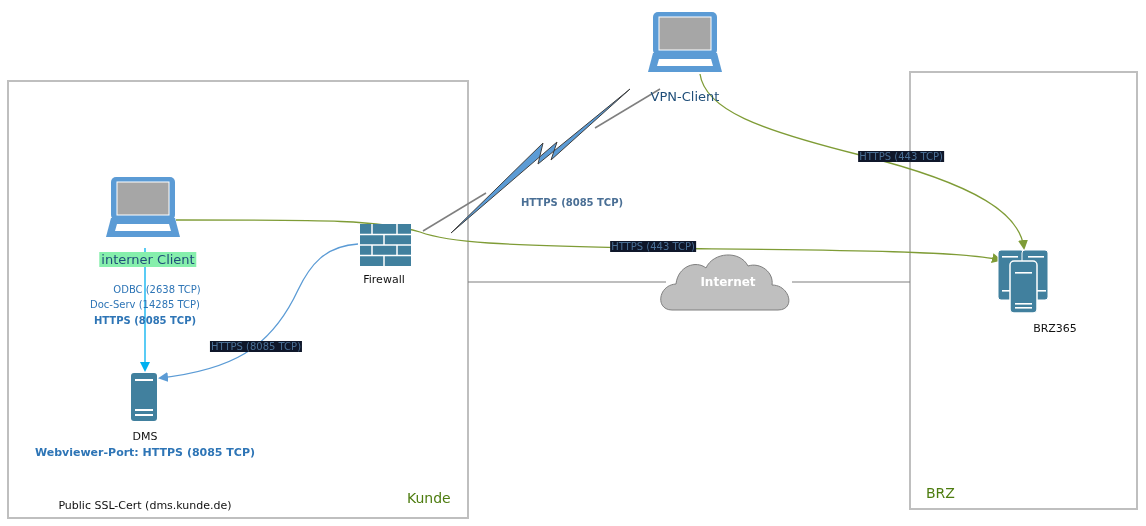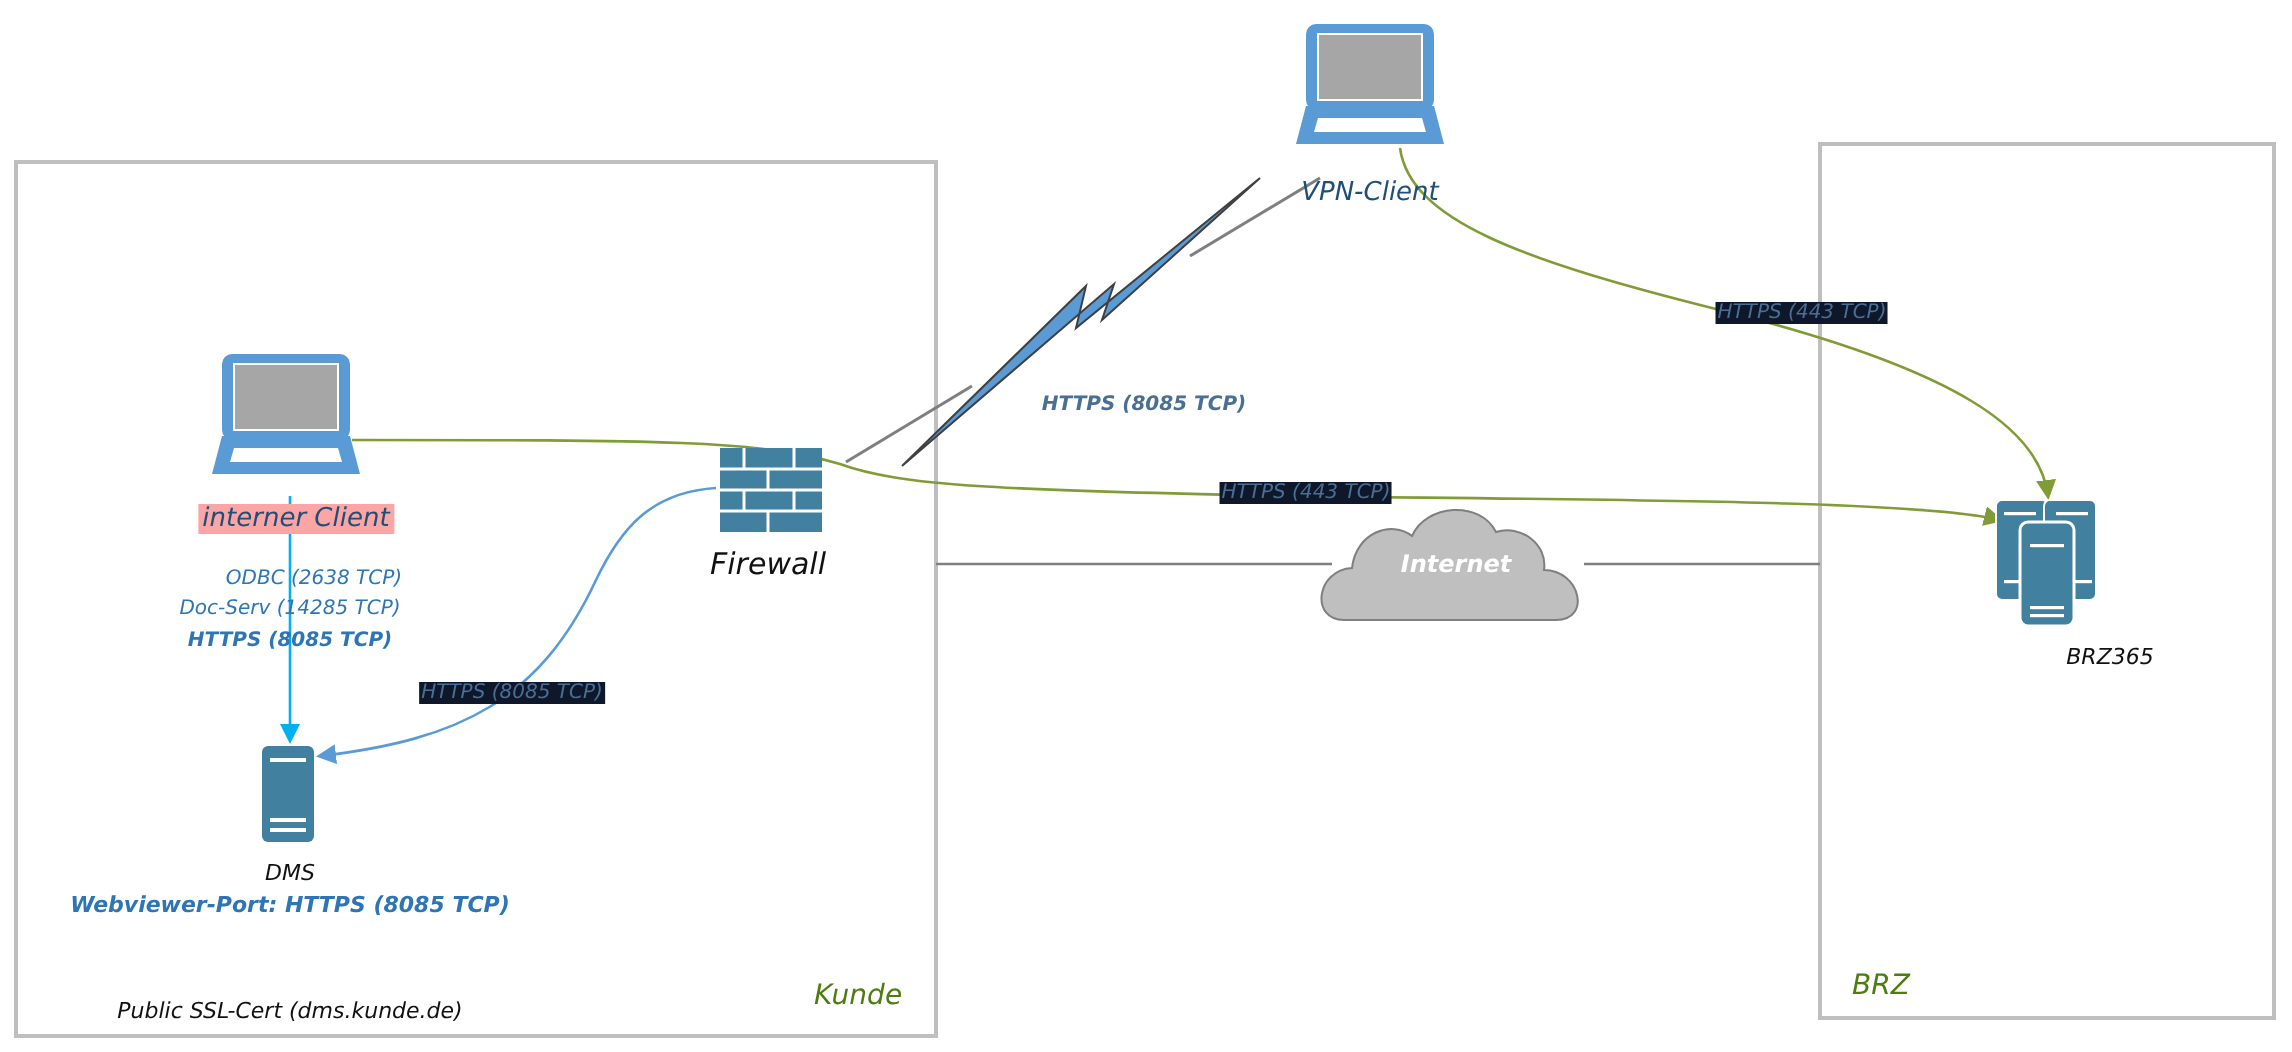--- a/index.html
+++ b/index.html
@@ -1,19 +1,19 @@
 <!DOCTYPE html>
 <html><head>
 <meta charset="utf-8">
 <style>
   html, body { margin: 0; padding: 0; background: #ffffff; }
   body { width: 1146px; height: 526px; position: relative; overflow: hidden;
          font-family: "Liberation Sans", "DejaVu Sans", sans-serif; }
   svg#diagram { position: absolute; left: 0; top: 0; }
-  .lbl { position: absolute; white-space: nowrap; font-family: "DejaVu Sans", "Liberation Sans", sans-serif; font-style: italic; }
+  .lbl { position: absolute; white-space: nowrap; font-family: "DejaVu Sans", "Liberation Sans", sans-serif; }
   .center { transform: translateX(-50%); text-align: center; }
   .small-blue { font-size: 10px; color: #2e75b6; }
   .small-steel { font-size: 10px; color: #4a6f95; background: #0f172a; padding: 0 1px; }
   .bold { font-weight: bold; }
   .black { color: #111; }
   .zone-label { font-size: 14px; color: #4d7c0f; }
 </style>
 </head>
 <body>
 
@@ -94,33 +94,33 @@
     <rect x="1028" y="256" width="16" height="1.6" fill="#ffffff"></rect>
     <rect x="1002" y="290" width="10" height="1.6" fill="#ffffff"></rect>
     <rect x="1036" y="290" width="10" height="1.6" fill="#ffffff"></rect>
     <rect x="1010" y="261" width="27" height="52" rx="4" fill="#41809e" stroke="#ffffff" stroke-width="1.5"></rect>
     <rect x="1015" y="272" width="17" height="1.6" fill="#ffffff"></rect>
     <rect x="1015" y="303" width="17" height="1.6" fill="#ffffff"></rect>
     <rect x="1015" y="307" width="17" height="1.6" fill="#ffffff"></rect>
   </g>
 </svg>
 
-<div class="lbl center" style="left:148px; top:252px; font-size:13px; color:#1f4e79; background:#fca5a5; padding:0 2px;">interner Client</div>
+<div class="lbl center" style="left:148px; top:252px; font-size:13px; color:#1f4e79; background:#86efac; padding:0 2px;">interner Client</div>
 
 <div class="lbl center small-blue" style="left:145px; top:284px;margin-left:12px;">ODBC (2638 TCP)</div>
 <div class="lbl center small-blue" style="left:145px; top:299px;">Doc-Serv (14285 TCP)</div>
 <div class="lbl center small-blue bold" style="left:145px; top:315px;">HTTPS (8085 TCP)</div>
 
 <div class="lbl center small-steel" style="left:256px; top:341px;">HTTPS (8085 TCP)</div>
 
 <div class="lbl center black" style="left:145px; top:430px; font-size:11px;">DMS</div>
 <div class="lbl center bold" style="left:145px; top:446px; font-size:11px; color:#2e75b6;">Webviewer-Port: HTTPS (8085 TCP)</div>
 <div class="lbl center black" style="left:145px; top:463px; font-size:11px;margin-top:36px;">Public SSL-Cert (dms.kunde.de)</div>
 
-<div class="lbl center black" style="left:384px; top:273px; font-size:15px;">Firewall</div>
+<div class="lbl center black" style="left:384px; top:273px; font-size:11px;">Firewall</div>
 
 <div class="lbl center" style="left:685px; top:89px; font-size:13px; color:#1f4e79;">VPN-Client</div>
 
 <div class="lbl center bold" style="left:572px; top:197px; font-size:10px; color:#4a6f95;">HTTPS (8085 TCP)</div>
 
 <div class="lbl center small-steel" style="left:653px; top:241px;">HTTPS (443 TCP)</div>
 <div class="lbl center small-steel" style="left:901px; top:151px;">HTTPS (443 TCP)</div>
 
 <div class="lbl center bold" style="left:728px; top:275px; font-size:12px; color:#ffffff;">Internet</div>
 

